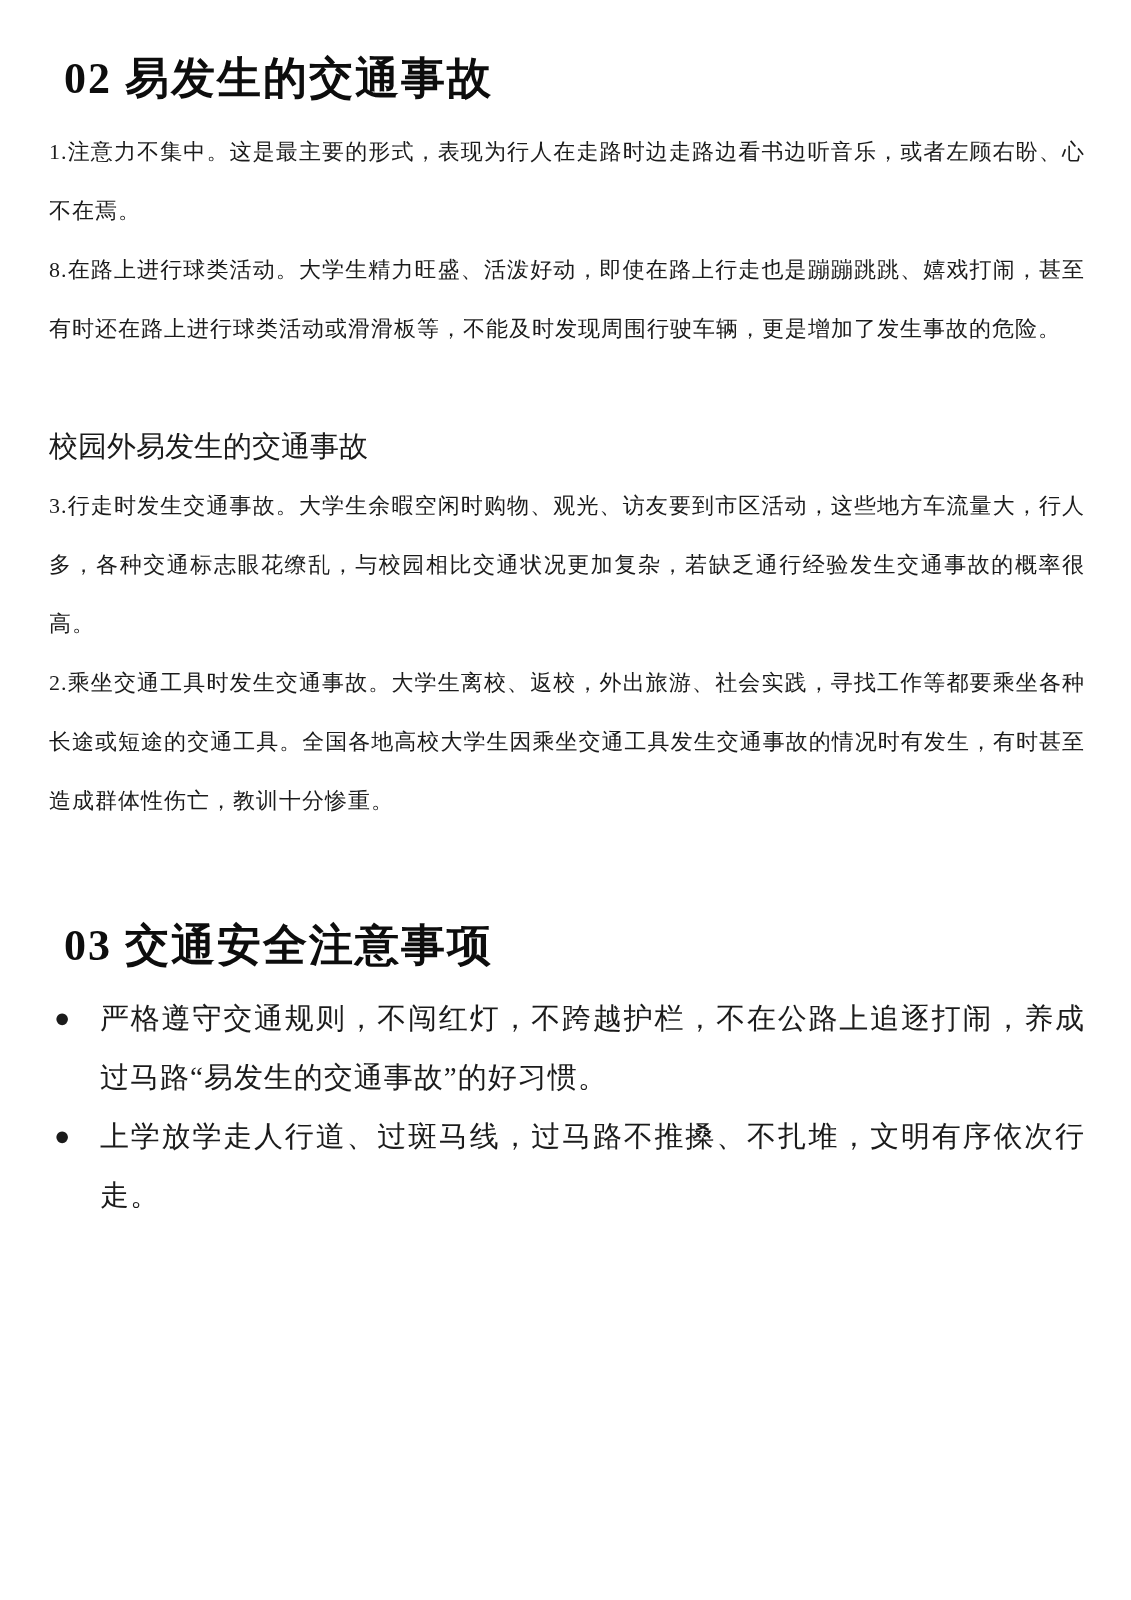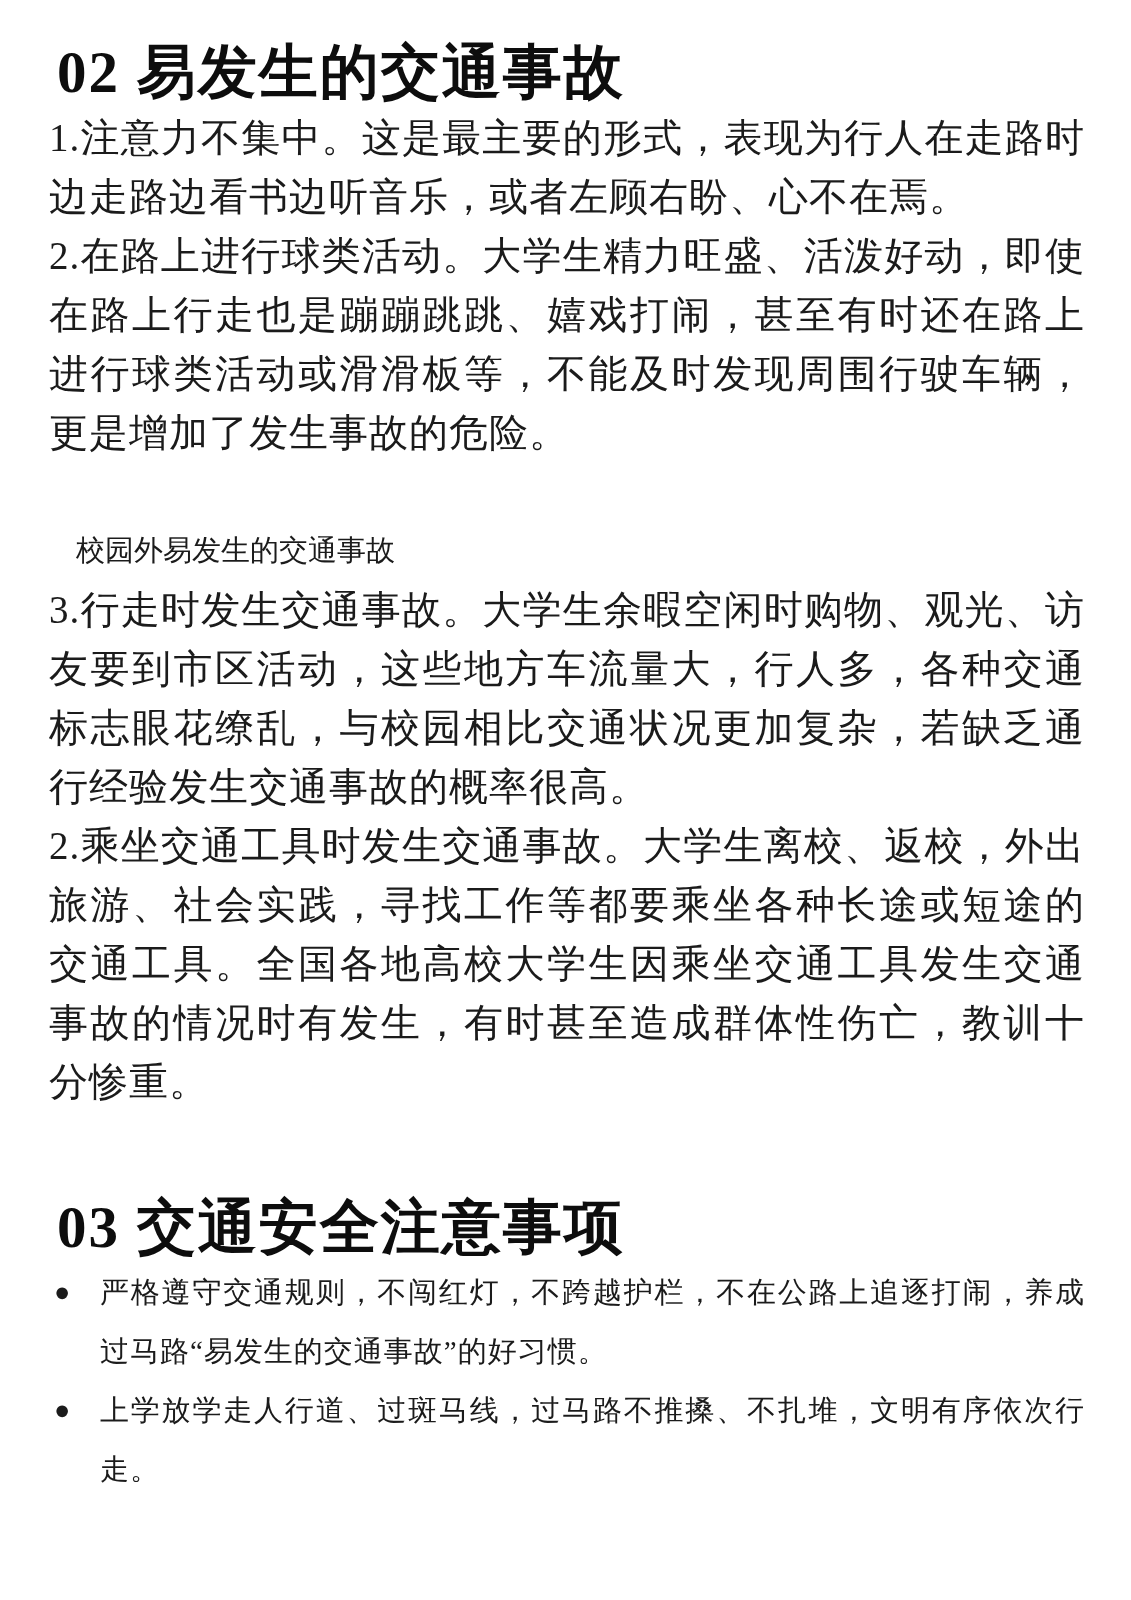--- a/index.html
+++ b/index.html
@@ -15,48 +15,47 @@
     overflow: hidden;
   }
   .page {
     box-sizing: border-box;
     width: 1131px;
     height: 1600px;
     padding: 36px 46px 0 49px;
     background: #ffffff;
   }
   .h1 {
-    font-size: 59px;
+    font-size: 44px;
     line-height: 56px;
     font-weight: 700;
     letter-spacing: 2px;
-    margin: 8px;
+    margin: 15px;
     color: #0d0d0d;
   }
   .h1.second {
     margin-top: 88px;
   }
   .subheading {
     font-size: 29px;
     line-height: 59px;
     font-weight: 400;
     margin: 0;
   }
   .subheading.after-h1 {
     margin-top: 78px;
   }
   .subheading.gap-above {
     margin-top: 59px;
-    margin-left: 27px;
   }
   .subheading.gap-above-lg {
     margin-top: 72px;
   }
   .para {
-    font-size: 39px;
+    font-size: 22px;
     line-height: 59px;
     margin: 0;
     text-align: justify;
     letter-spacing: 1px;
   }
   .bullet-list {
     margin: 0;
     padding: 0;
     list-style: none;
   }
@@ -81,21 +80,21 @@
 </head>
 <body>
 
 <div class="page">
 
   <h1 class="h1">02 易发生的交通事故</h1>
 
 
   <p class="para">1.注意力不集中。这是最主要的形式，表现为行人在走路时边走路边看书边听音乐，或者左顾右盼、心不在焉。</p>
 
-  <p class="para">2.在路上进行球类活动。大学生精力旺盛、活泼好动，即使在路上行走也是蹦蹦跳跳、嬉戏打闹，甚至有时还在路上进行球类活动或滑滑板等，不能及时发现周围行驶车辆，更是增加了发生事故的危险。</p>
+  <p class="para">8.在路上进行球类活动。大学生精力旺盛、活泼好动，即使在路上行走也是蹦蹦跳跳、嬉戏打闹，甚至有时还在路上进行球类活动或滑滑板等，不能及时发现周围行驶车辆，更是增加了发生事故的危险。</p>
 
 
   <p class="subheading gap-above">校园外易发生的交通事故</p>
 
   <p class="para">3.行走时发生交通事故。大学生余暇空闲时购物、观光、访友要到市区活动，这些地方车流量大，行人多，各种交通标志眼花缭乱，与校园相比交通状况更加复杂，若缺乏通行经验发生交通事故的概率很高。</p>
 
   <p class="para">2.乘坐交通工具时发生交通事故。大学生离校、返校，外出旅游、社会实践，寻找工作等都要乘坐各种长途或短途的交通工具。全国各地高校大学生因乘坐交通工具发生交通事故的情况时有发生，有时甚至造成群体性伤亡，教训十分惨重。</p>
 
   <h1 class="h1 second">03 交通安全注意事项</h1>
 

